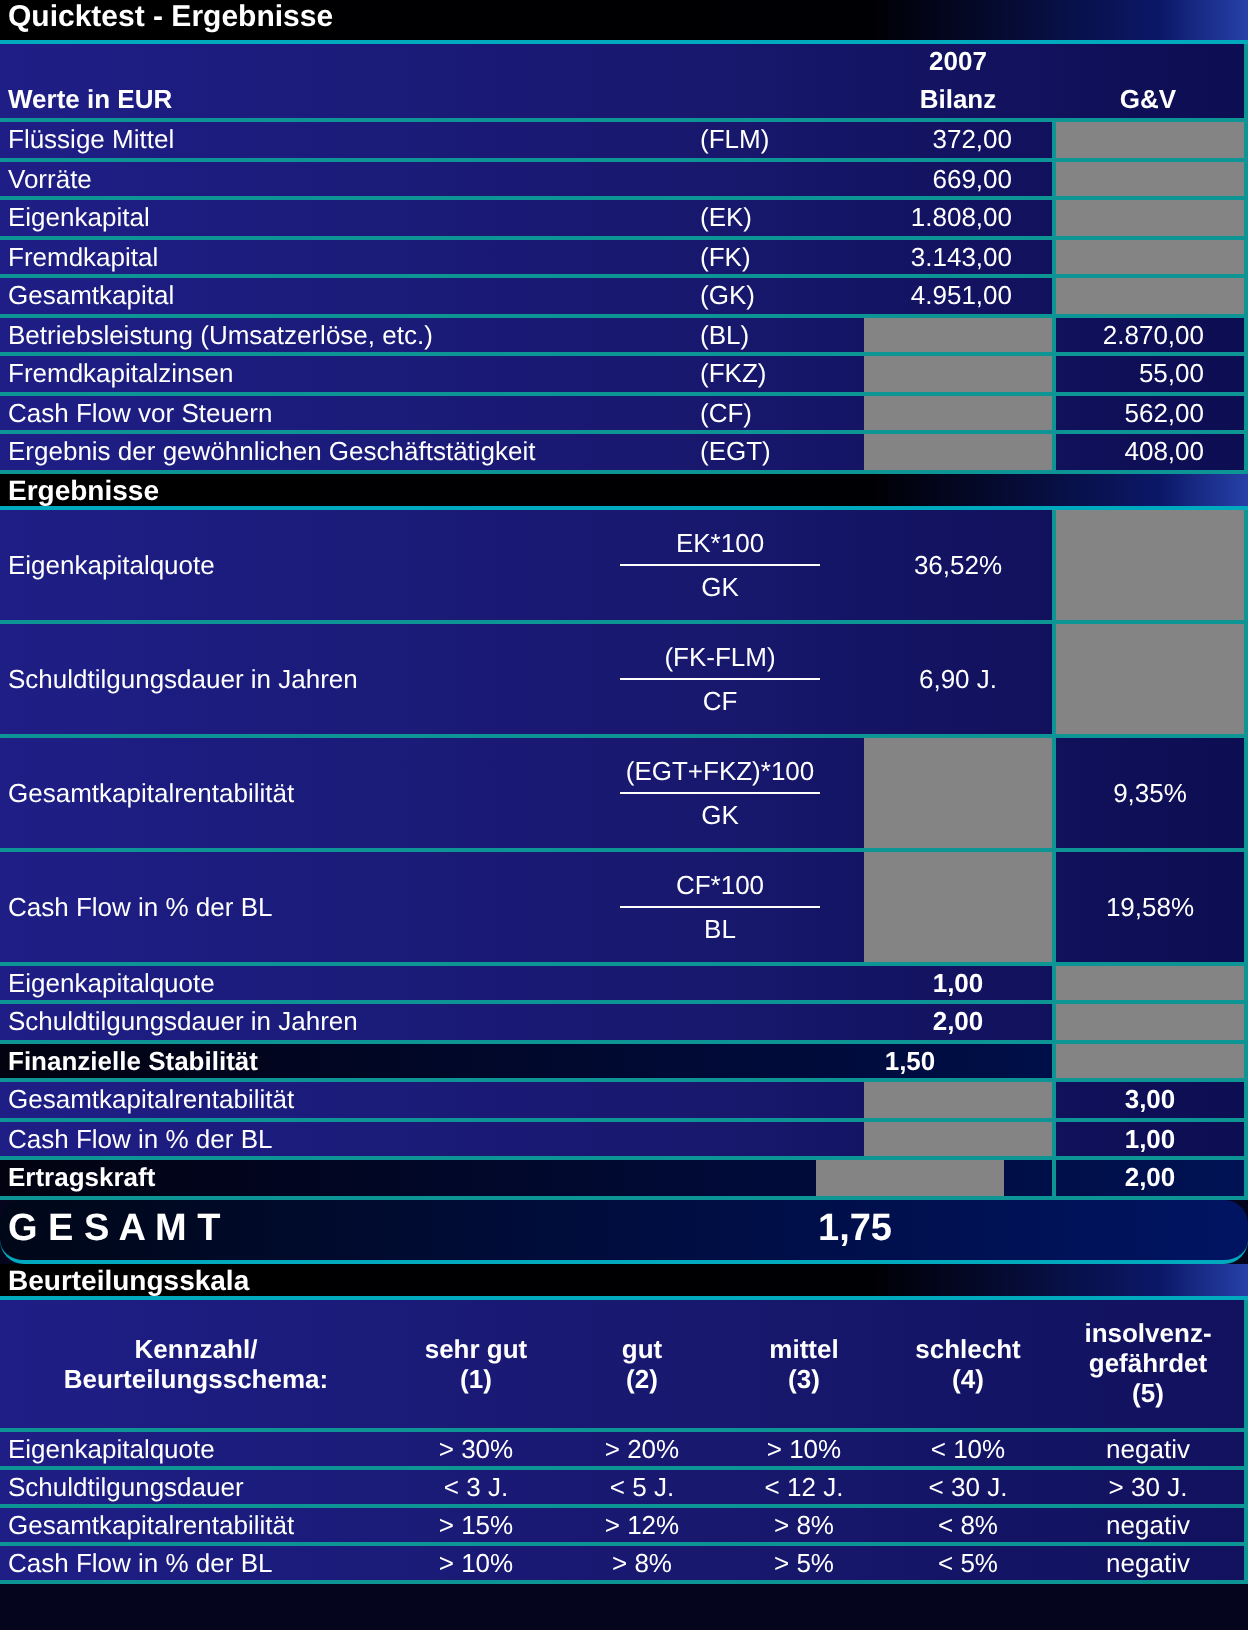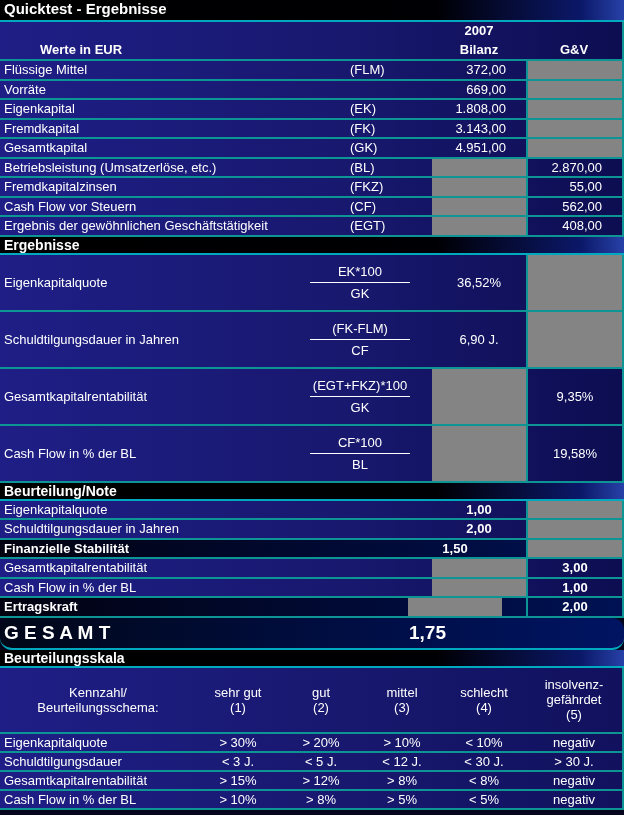--- a/index.html
+++ b/index.html
@@ -8,21 +8,21 @@
 
   
   .bar{height:16px;display:flex;padding-left:4px;
        background:linear-gradient(90deg,#000000 0%,#000004 70%,#0b1868 93%,#2741a8 100%);
        border-bottom:2px solid #00aabe;font-weight:bold;font-size:14px;}
   .title-bar{height:20px;font-size:15px;}
 
   
   .band{background:linear-gradient(90deg,#1e1e86 0%,#18186f 55%,#0d0d52 100%);
         border-bottom:2px solid #0d9494;border-right:2px solid #0d9494;}
-  .band-grid{display:grid;grid-template-columns:1fr 84px 94px 96px;align-items:center;margin-left:36px;}
+  .band-grid{display:grid;grid-template-columns:1fr 84px 94px 96px;align-items:center;}
   .year-row{height:17px;font-weight:bold;font-size:13px;}
   .cols-row{height:20px;font-weight:bold;font-size:13px;}
 
   
   .row{display:grid;grid-template-columns:1fr 84px 94px 96px;height:17.5px;
        border-bottom:2px solid #0d9494;border-right:2px solid #0d9494;
        background:linear-gradient(90deg,#1e1e86 0%,#18186f 55%,#0d0d52 100%);
        font-size:13px;}
   .cell{height:100%;display:flex;align-items:center;overflow:hidden;}
   .label{padding-left:4px;white-space:nowrap;}
@@ -46,21 +46,21 @@
   .gesamt{height:30px;display:flex;align-items:center;padding-left:4px;
           border-bottom:2px solid #00aabe;
           background:linear-gradient(90deg,#000718 0%,#000e46 60%,#001462 100%);
           font-size:19px;font-weight:bold;border-radius:12px;}
   .gesamt-val{margin-left:auto;margin-right:178px;}
 
   
   .srow{display:grid;grid-template-columns:1fr 84px 82px 80px 84px 96px;height:17px;
         border-bottom:2px solid #0d9494;border-right:2px solid #0d9494;
         background:linear-gradient(90deg,#1e1e86 0%,#18186f 55%,#11115e 100%);font-size:13px;}
-  .scale-head{height:64px;font-weight:normal;}
+  .scale-head{height:64px;font-weight:bold;}
   .head-cell{flex-direction:column;justify-content:center;line-height:15px;text-align:center;}
 </style>
 </head>
 <body>
 
 <div class="sheet">
 
   <div class="bar title-bar">
     <span>Quicktest - Ergebnisse</span>
   </div>
@@ -173,23 +173,20 @@
     <div class="cell label">Cash Flow in % der BL</div>
     <div class="cell formula">
       <span>CF*100</span>
       <span class="frac-line"></span>
       <span>BL</span>
     </div>
     <div class="cell gray"></div>
     <div class="cell gv-cell val-center">19,58%</div>
   </div>
 
-  <div class="bar">
-    <span>Beurteilung/Note</span>
-  </div>
 
   <div class="row">
     <div class="cell label">Eigenkapitalquote</div>
     <div class="cell"></div>
     <div class="cell val-center bold">1,00</div>
     <div class="cell gv-cell gray"></div>
   </div>
   <div class="row">
     <div class="cell label">Schuldtilgungsdauer in Jahren</div>
     <div class="cell"></div>

